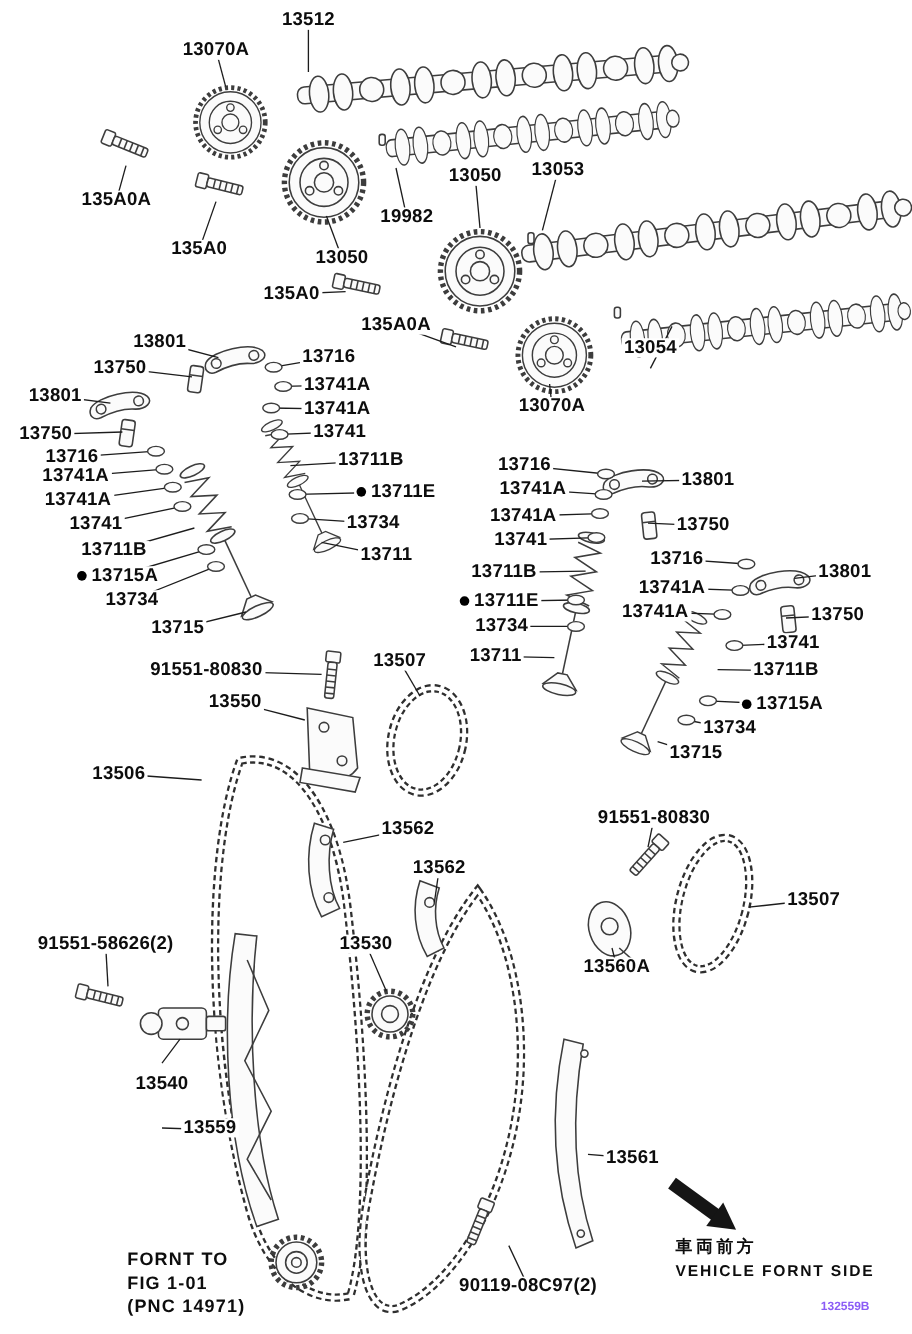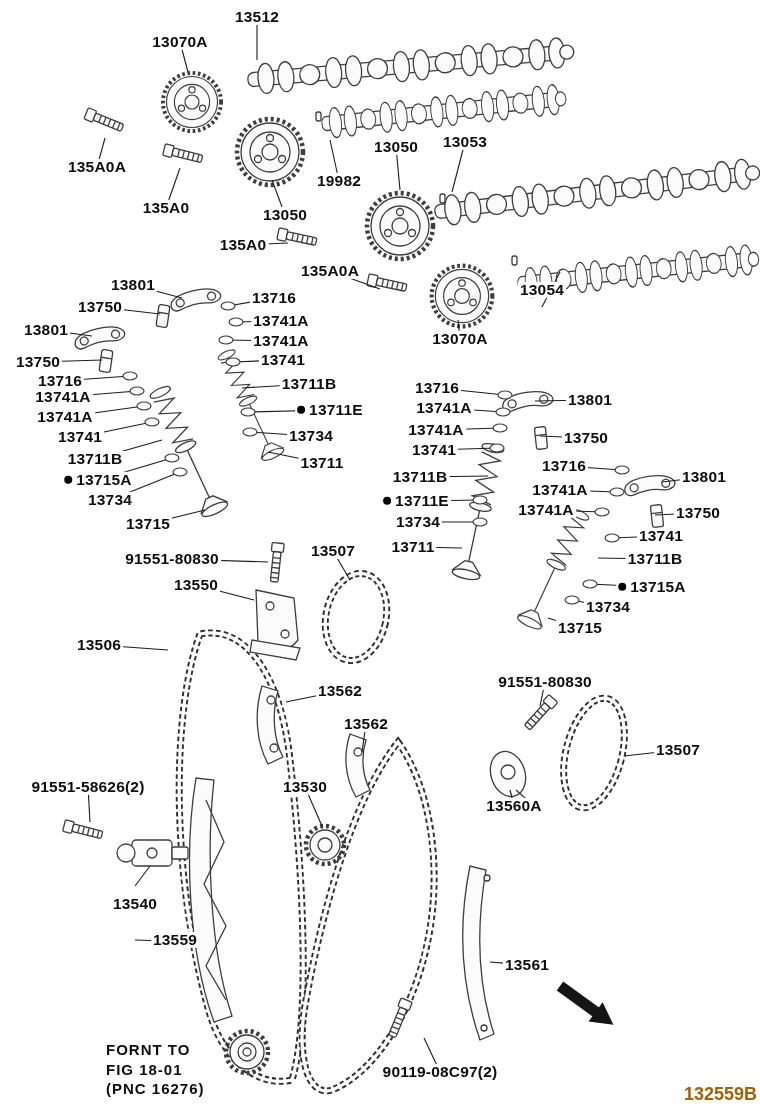--- a/index.html
+++ b/index.html
@@ -22,21 +22,21 @@
     display:flex;align-items:center;gap:4px;}
   .bdot{width:8px;height:8px;border-radius:50%;background:#000;display:inline-block;flex:0 0 auto;}
   .legend{position:absolute;left:602px;top:22px;z-index:3;font-size:12.5px;font-weight:700;color:#111;}
   .legend-row{display:flex;align-items:center;gap:6px;margin-bottom:5px;}
   .legend .bdot{width:7px;height:7px;}
   .refer-note{position:absolute;left:106px;top:1040px;z-index:3;font-weight:700;
     font-size:15px;line-height:1.3;color:#0d0d0d;letter-spacing:1px;}
   .front-note{position:absolute;left:563px;top:1030px;z-index:3;font-weight:700;color:#0d0d0d;}
   .front-note .jp{font-size:14px;letter-spacing:3px;}
   .front-note .en{font-size:13px;letter-spacing:1.5px;margin-top:3px;}
-  .diagram-id{position:absolute;left:684px;top:1084px;z-index:3;font-weight:700;font-size:18px;color:#a16207;}
+  .diagram-id{position:absolute;left:684px;top:1084px;z-index:3;font-weight:700;font-size:10px;color:#8b5cf6;}
 </style>
 </head>
 <body>
 
 <div id="stage">
 
   <svg class="layer" id="art-layer" width="760" height="1112" viewBox="0 0 760 1112">
     <defs>
       <g id="camshaft">
         <rect class="pt" x="0" y="-7" width="320" height="14" rx="6"></rect>
@@ -500,20 +500,24 @@
         <span>13561</span>
       </div>
       <div class="part-label" style="left: 440px; top: 1072px; align-items: flex-end;">
         <span>90119-08C97(2)</span>
       </div>
     </div>
 
 
   <div class="refer-note">
     <div>FORNT TO</div>
-    <div>FIG 18-01</div>
-    <div>(PNC 16276)</div>
+    <div>FIG 1-01</div>
+    <div>(PNC 14971)</div>
   </div>
 
+  <div class="front-note">
+    <div class="jp">車両前方</div>
+    <div class="en">VEHICLE FORNT SIDE</div>
+  </div>
 
   <div class="diagram-id">132559B</div>
 
 </div>
 
 </body></html>

